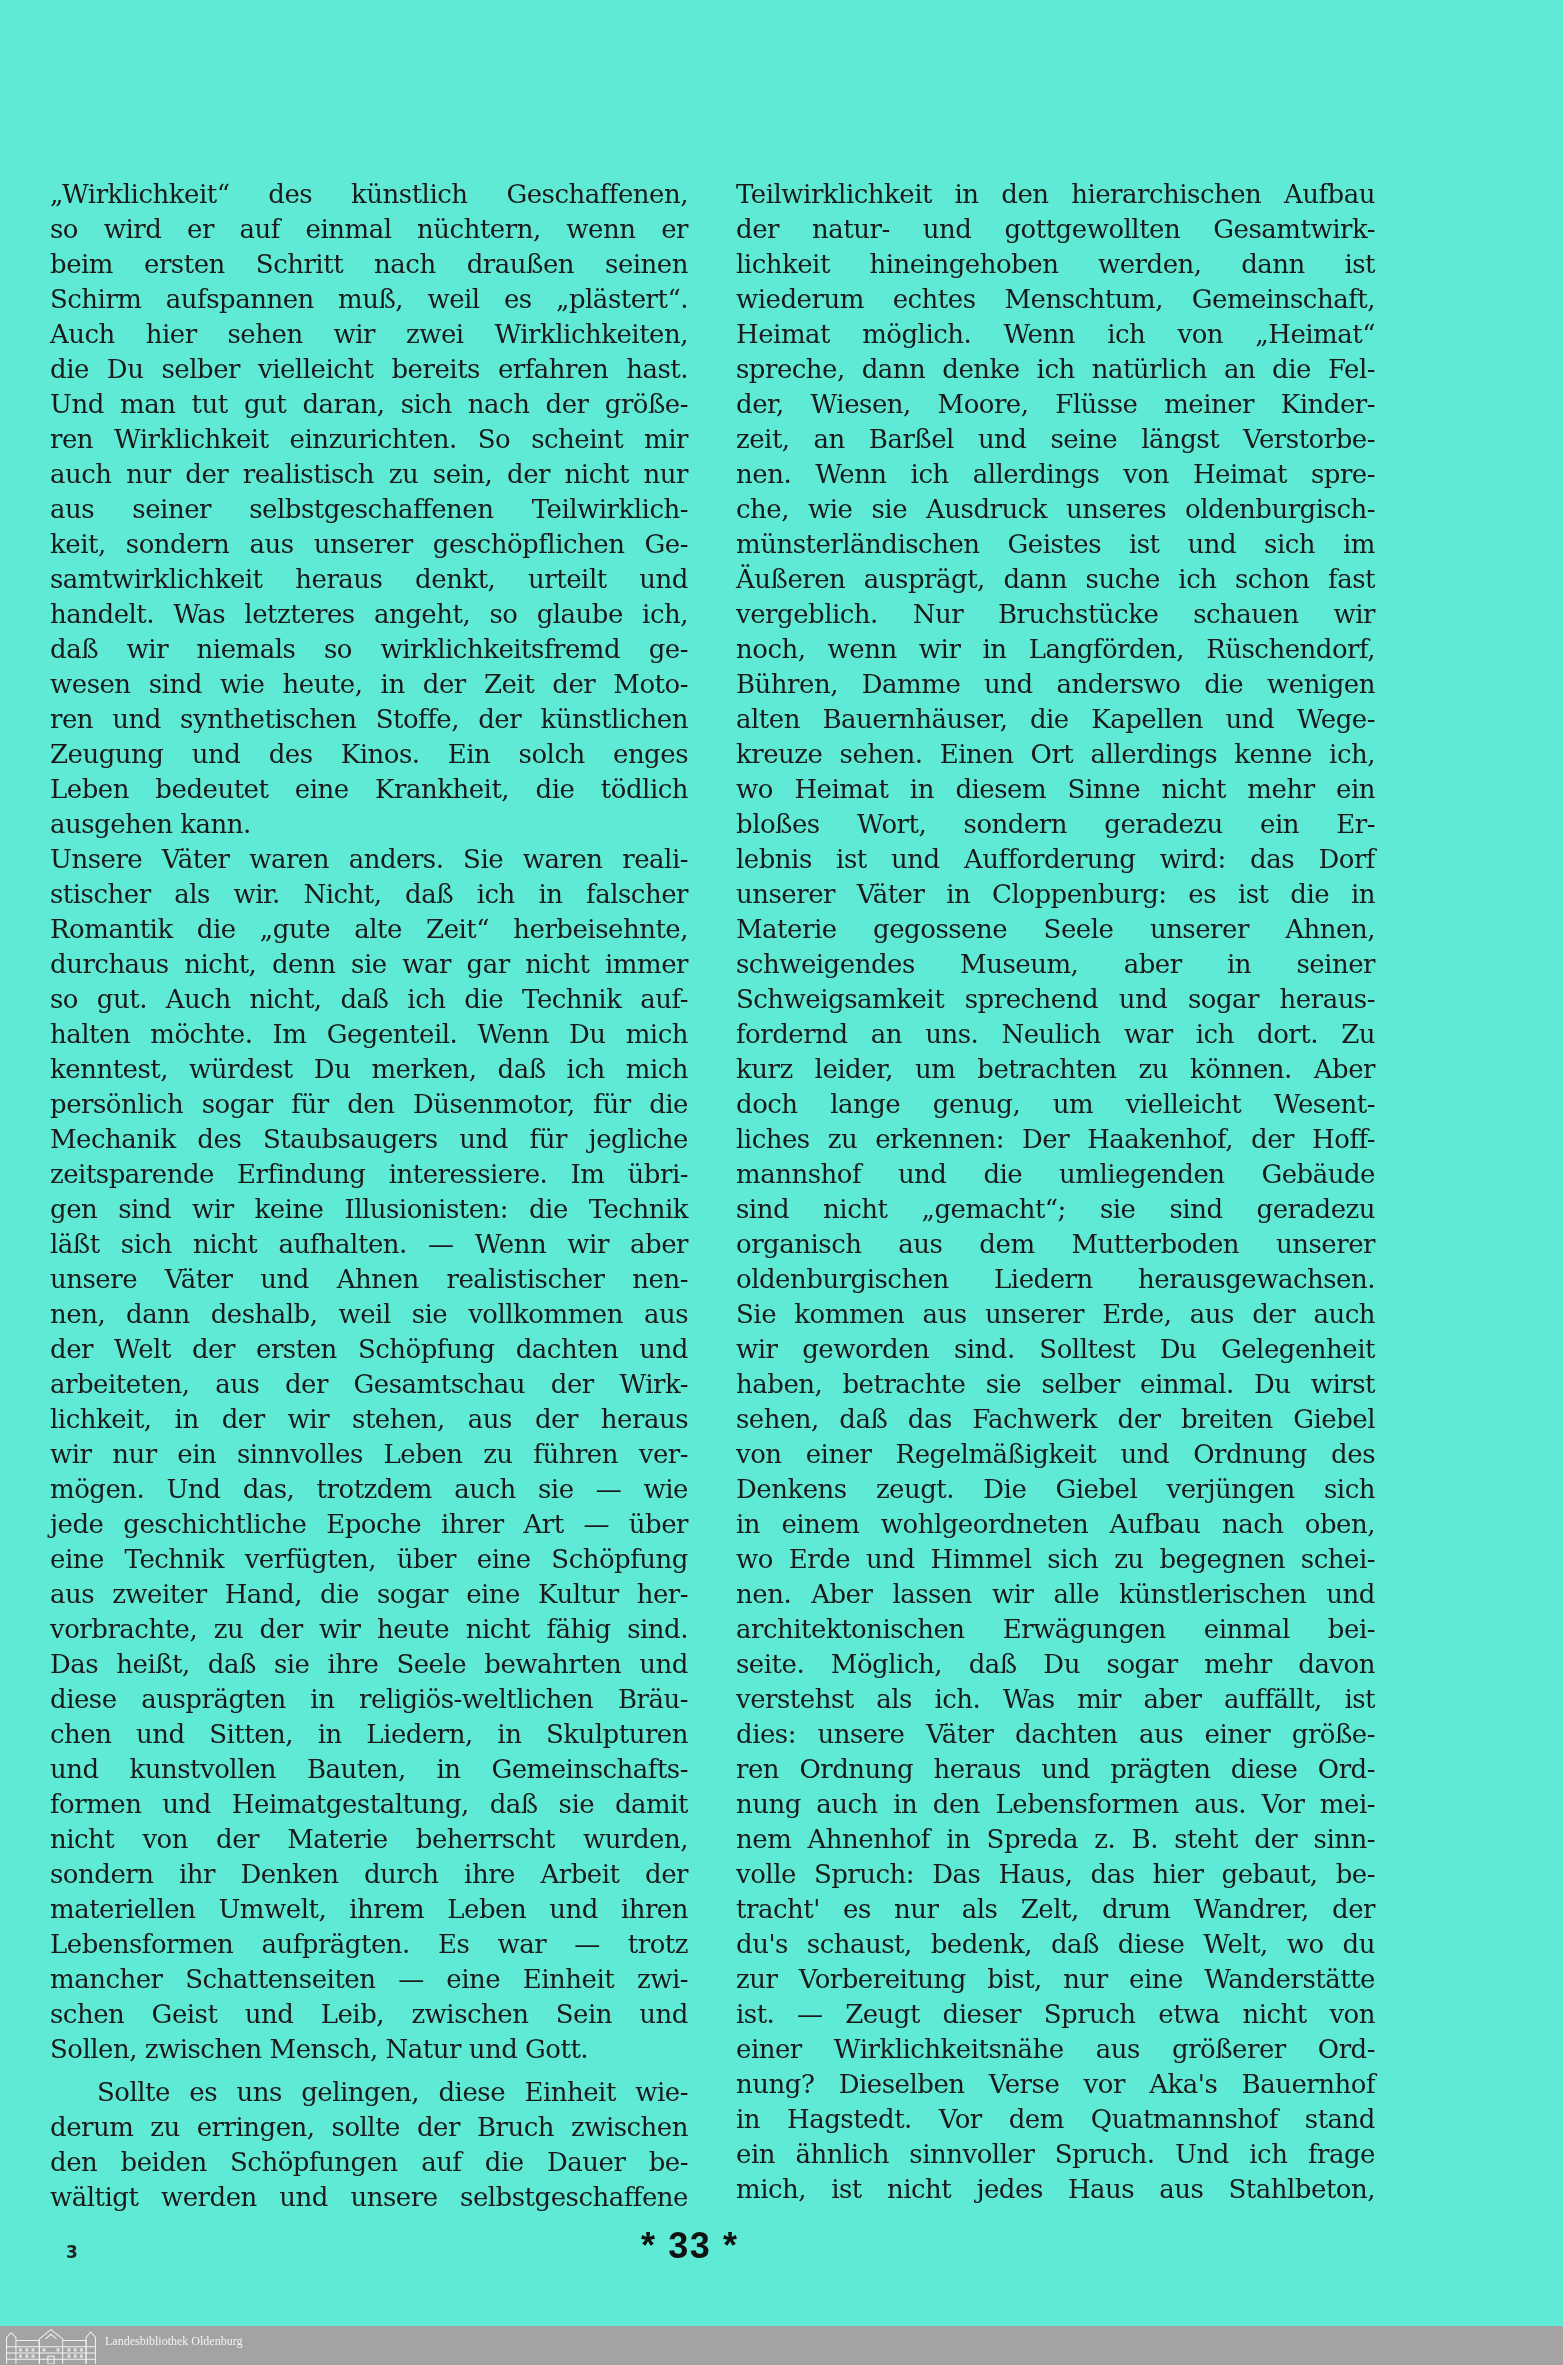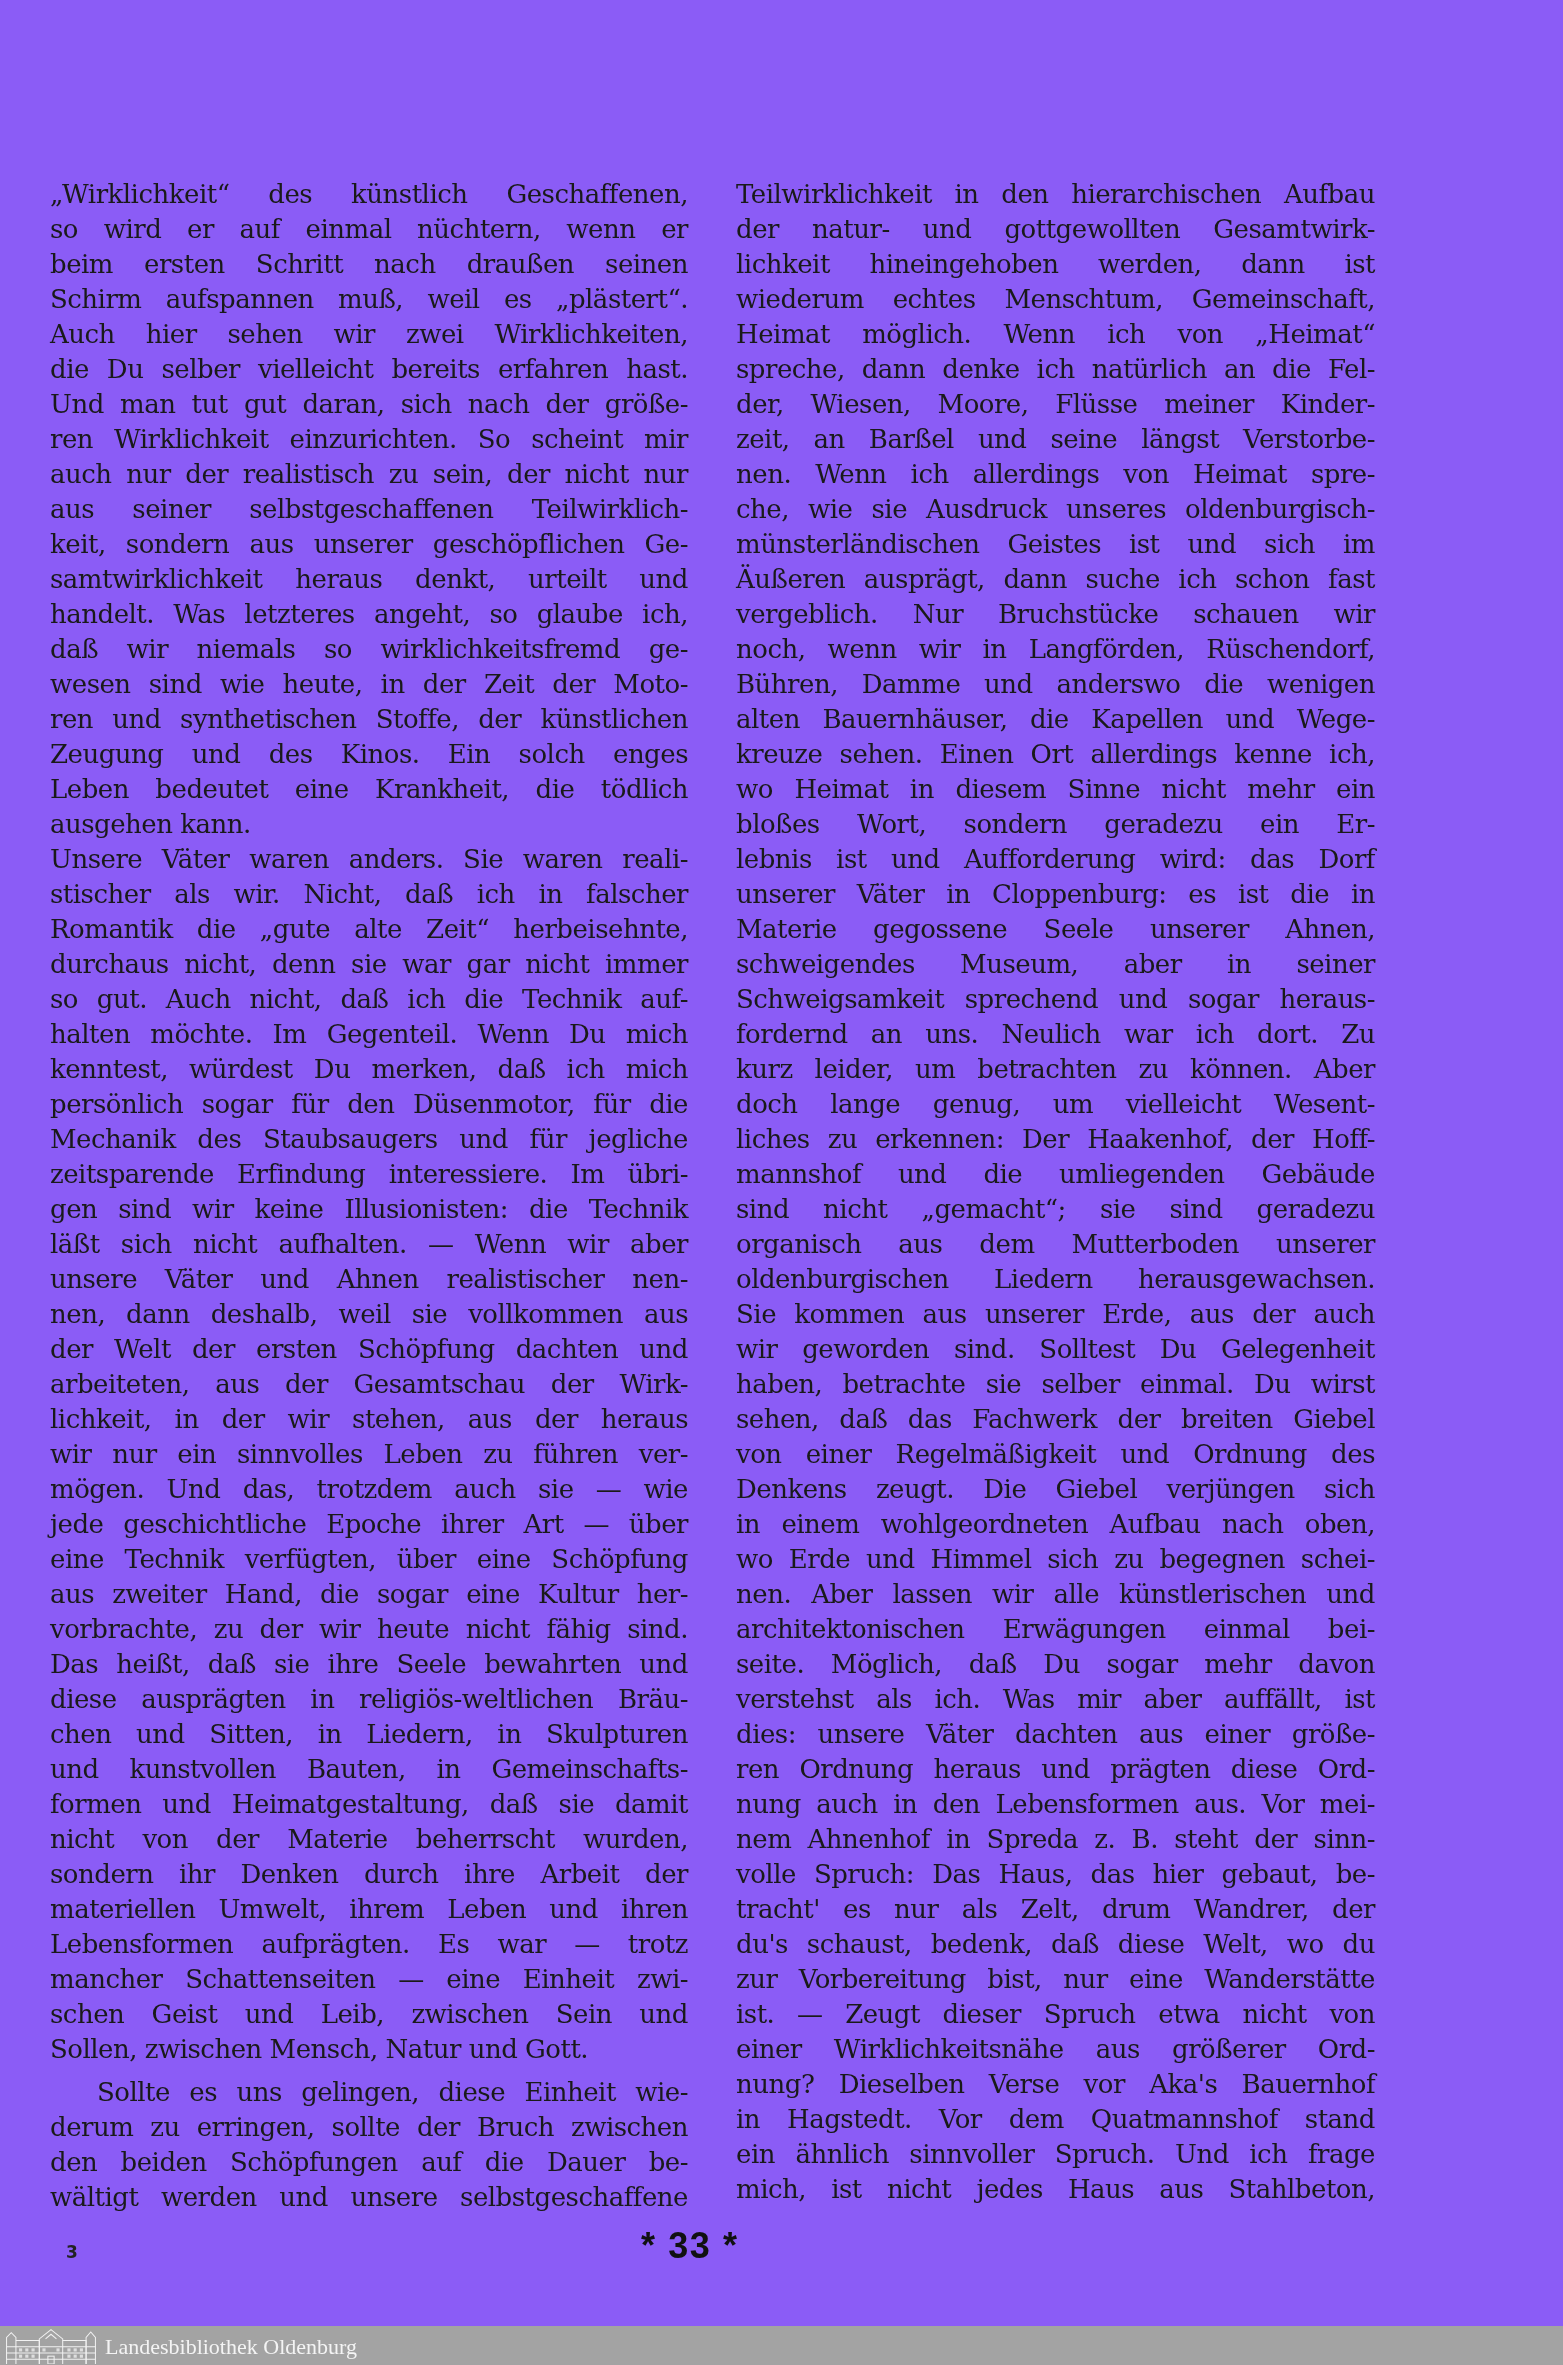--- a/index.html
+++ b/index.html
@@ -4,21 +4,21 @@
 <style>
   html, body { margin: 0; padding: 0; }
   body {
     width: 1564px; height: 2366px; position: relative; overflow: hidden;
     background: #f7f7f5;
     font-family: "DejaVu Serif", "Liberation Serif", serif;
     color: #1a1a1a;
   }
   .page {
     position: absolute; left: 0; top: 0; width: 1564px; height: 2326px;
-    background: #8b5cf6;
+    background: #5eead4;
   }
   .column {
     position: absolute; top: 177px;
   }
   .col-left { left: 50px; width: 638px; }
   .col-right { left: 736px; width: 639px; }
   .line {
     display: block;
     height: 35px;
     line-height: 35px;
@@ -44,21 +44,21 @@
   }
   .footer {
     position: absolute; left: 0; top: 2326px; width: 1564px; height: 39px;
     background: #a3a3a3;
   }
   .footer .logo {
     position: absolute; left: 4.7px; top: 1.6px; width: 92px; height: 36px;
   }
   .footer .lib-name {
     position: absolute; left: 105px; top: 7.8px;
-    font-family: "Liberation Serif", serif; font-size: 22px; color: #f4f4f4;
+    font-family: "Liberation Serif", serif; font-size: 12px; color: #f4f4f4;
   }
 </style>
 </head>
 <body>
 
 <div class="page">
   <div class="column col-left" id="col-left">
       <span class="line">„Wirklichkeit“ des künstlich Geschaffenen,</span>
       <span class="line">so wird er auf einmal nüchtern, wenn er</span>
       <span class="line">beim ersten Schritt nach draußen seinen</span>

